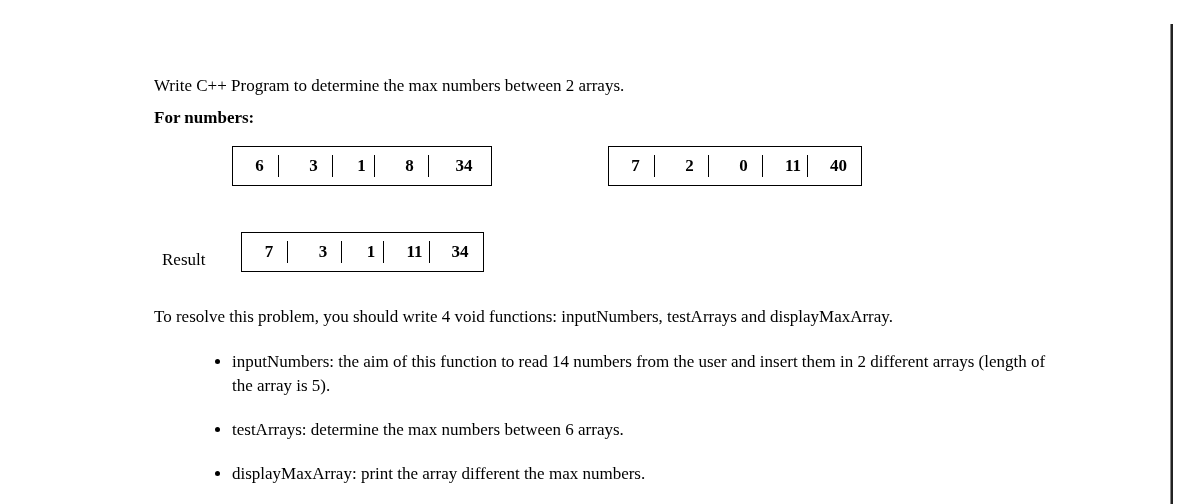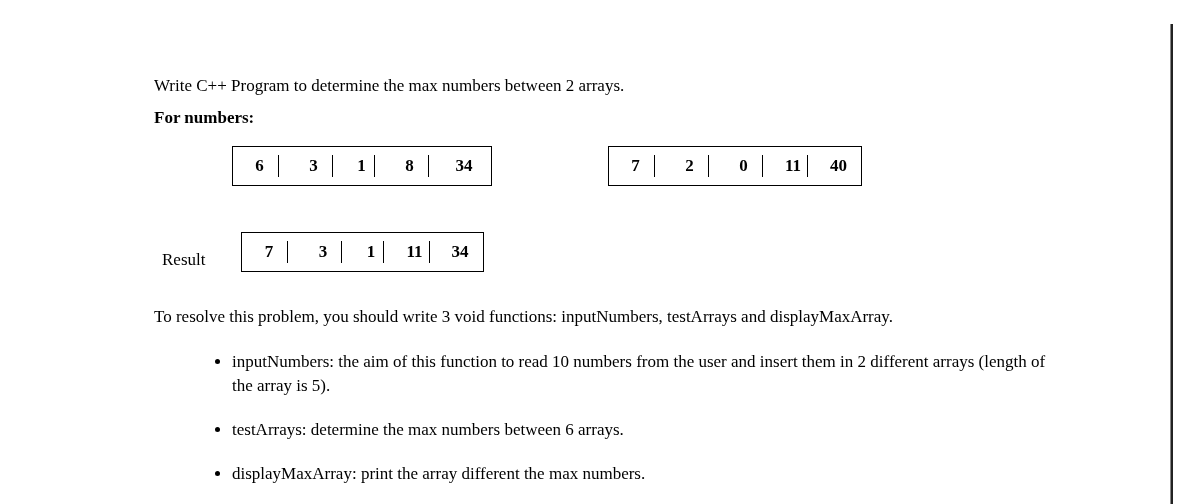--- a/index.html
+++ b/index.html
@@ -111,19 +111,19 @@
   <span class="result-label">Result</span>
   <div class="array-box">
     <span class="cell w">7</span>
     <span class="cell w">3</span>
     <span class="cell">1</span>
     <span class="cell">11</span>
     <span class="cell">34</span>
   </div>
 </div>
 
-<p class="desc">To resolve this problem, you should write 3 void functions: inputNumbers, testArrays and displayMaxArray.</p>
+<p class="desc">To resolve this problem, you should write 4 void functions: inputNumbers, testArrays and displayMaxArray.</p>
 
 <ul>
-  <li>inputNumbers: the aim of this function to read 10 numbers from the user and insert them in 2 different arrays (length of the array is 5).</li>
+  <li>inputNumbers: the aim of this function to read 14 numbers from the user and insert them in 2 different arrays (length of the array is 5).</li>
   <li>testArrays: determine the max numbers between 6 arrays.</li>
   <li>displayMaxArray: print the array different the max numbers.</li>
 </ul>
 
 </body></html>

